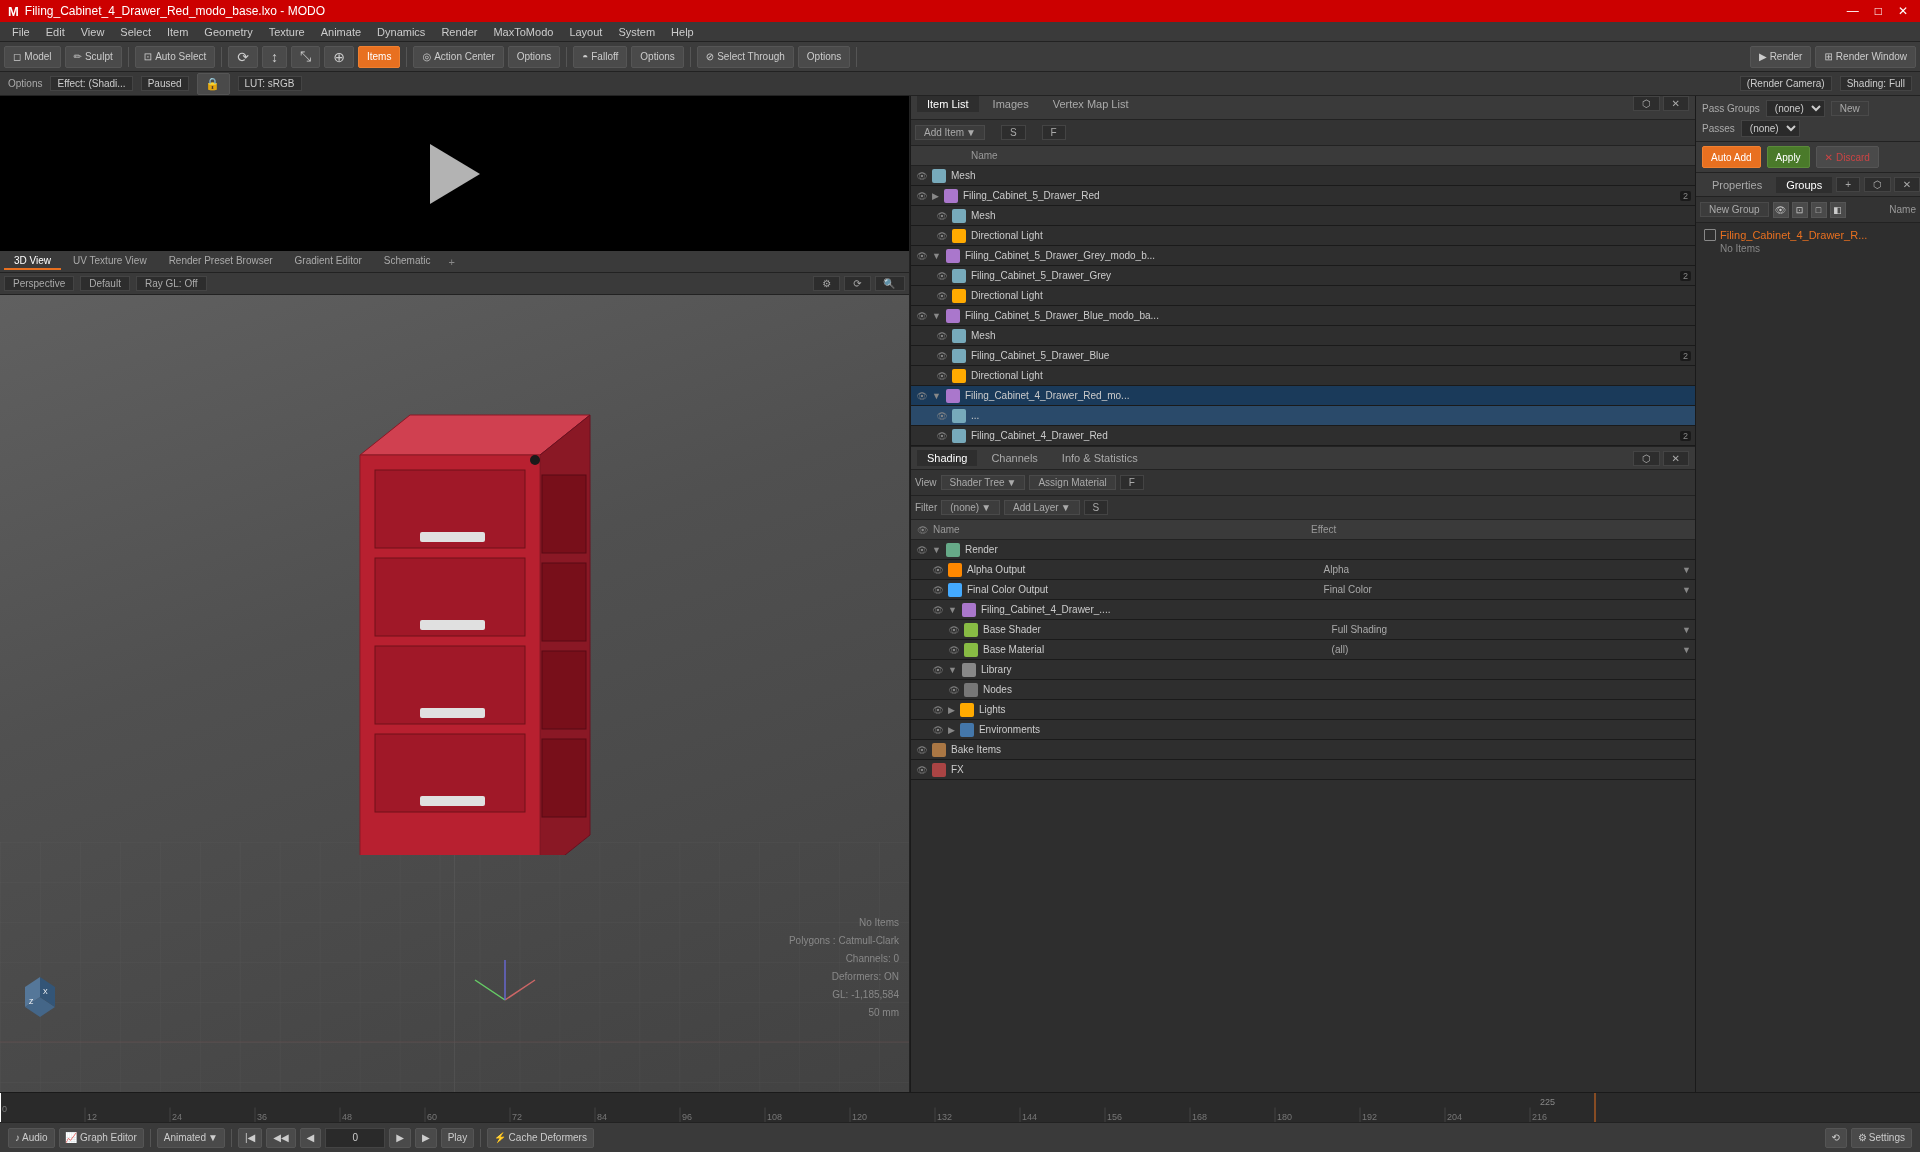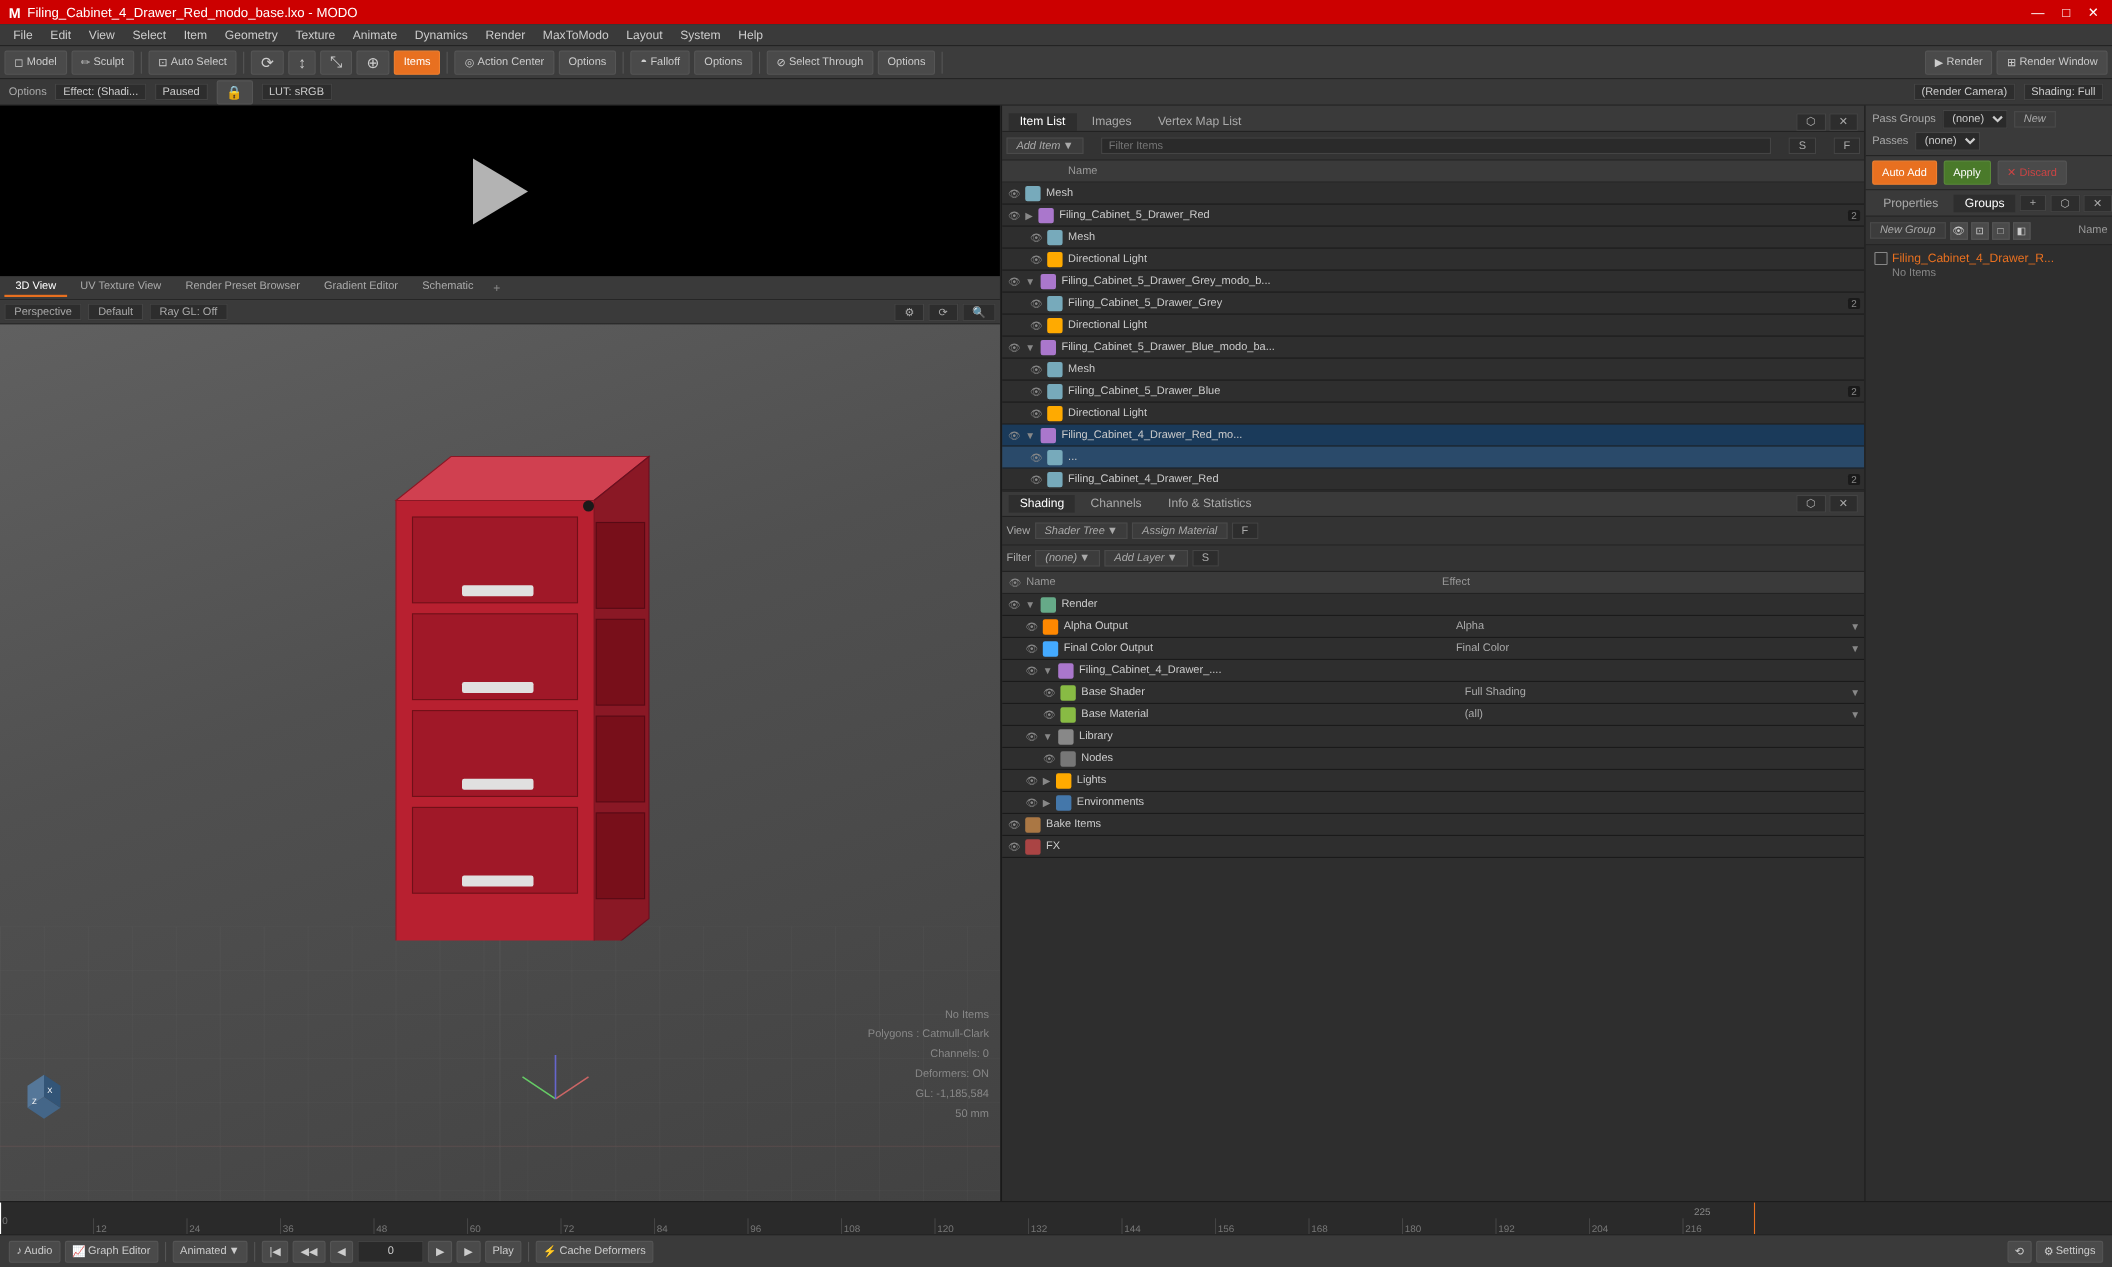--- a/index.html
+++ b/index.html
@@ -50,25 +50,25 @@
     #vp-canvas { flex: 1; background: linear-gradient(180deg, #5a5a5a 0%, #484848 50%, #3c3c3c 100%); position: relative; height: calc(100% - 22px); }
     
     
     #vp-stats { position: absolute; bottom: 60px; right: 10px; text-align: right; font-size: 10px; color: #888; line-height: 1.6; }
     
     
     #orient-cube { position: absolute; bottom: 15px; left: 15px; width: 50px; height: 50px; }
     
     
     #right-panel { flex: 1; display: flex; flex-direction: column; background: #2e2e2e; }
-    #item-list-header { background: #3a3a3a; height: 24px; display: flex; align-items: flex-end; padding: 0 6px; gap: 4px; border-bottom: 1px solid #222; }
+    #item-list-header { background: #3a3a3a; height: 24px; display: flex; align-items: flex-start; padding: 0 6px; gap: 4px; border-bottom: 1px solid #222; }
     .panel-tab { padding: 2px 10px; color: #aaa; cursor: pointer; font-size: 11px; }
     .panel-tab.active { color: #fff; background: #2e2e2e; }
     #item-list-toolbar { background: #333; height: 26px; display: flex; align-items: center; padding: 0 4px; gap: 16px; border-bottom: 1px solid #222; }
-    .il-btn { background: #3c3c3c; border: 1px solid #4a4a4a; color: #aaa; padding: 1px 8px; font-size: 10px; cursor: pointer; display: flex; align-items: center; gap: 2px; font-style: italic; }
+    .il-btn { background: #3c3c3c; border: 1px solid #4a4a4a; color: #aaa; padding: 1px 8px; font-size: 10px; cursor: pointer; display: flex; align-items: center; gap: 2px; }
     .il-input { background: #2a2a2a; border: 1px solid #444; color: #ccc; padding: 1px 6px; font-size: 10px; flex: 1; }
     #item-list-cols { background: #3a3a3a; height: 20px; display: flex; align-items: center; padding: 0 30px; border-bottom: 1px solid #222; font-size: 10px; color: #999; }
     #item-list-content { flex: 1; overflow-y: auto; background: #2e2e2e; }
     .item-row { display: flex; align-items: center; padding: 2px 4px; gap: 3px; border-bottom: 1px solid #1a1a1a; min-height: 20px; }
     .item-row.selected { background: #1a3a5a; }
     .item-row.highlighted { background: #2a4a6a; }
     .item-arrow { color: #888; cursor: pointer; font-size: 9px; margin-right: 2px; }
     .item-icon { width: 14px; height: 14px; border-radius: 2px; display: inline-block; margin-right: 2px; flex-shrink: 0; }
     .icon-mesh { background: #7ab; }
     .icon-light { background: #fa0; }
@@ -336,21 +336,20 @@
         <button class="vp-header-btn">⬡</button>
         <button class="vp-header-btn">✕</button>
       </div>
     </div>
 
     <div id="item-list-toolbar">
       <button class="il-btn">
         <span>Add Item</span>
         <span>▼</span>
       </button>
-      <input class="il-input" type="text" placeholder="Filter Items" style="">
       <button class="vp-header-btn">S</button>
       <button class="vp-header-btn">F</button>
     </div>
 
     <div id="item-list-cols">
       <span style="flex:1; padding-left:30px;">Name</span>
     </div>
 
     <div id="item-list-content" style="flex:1; overflow-y:auto; background:#2e2e2e; max-height:280px;">
 

